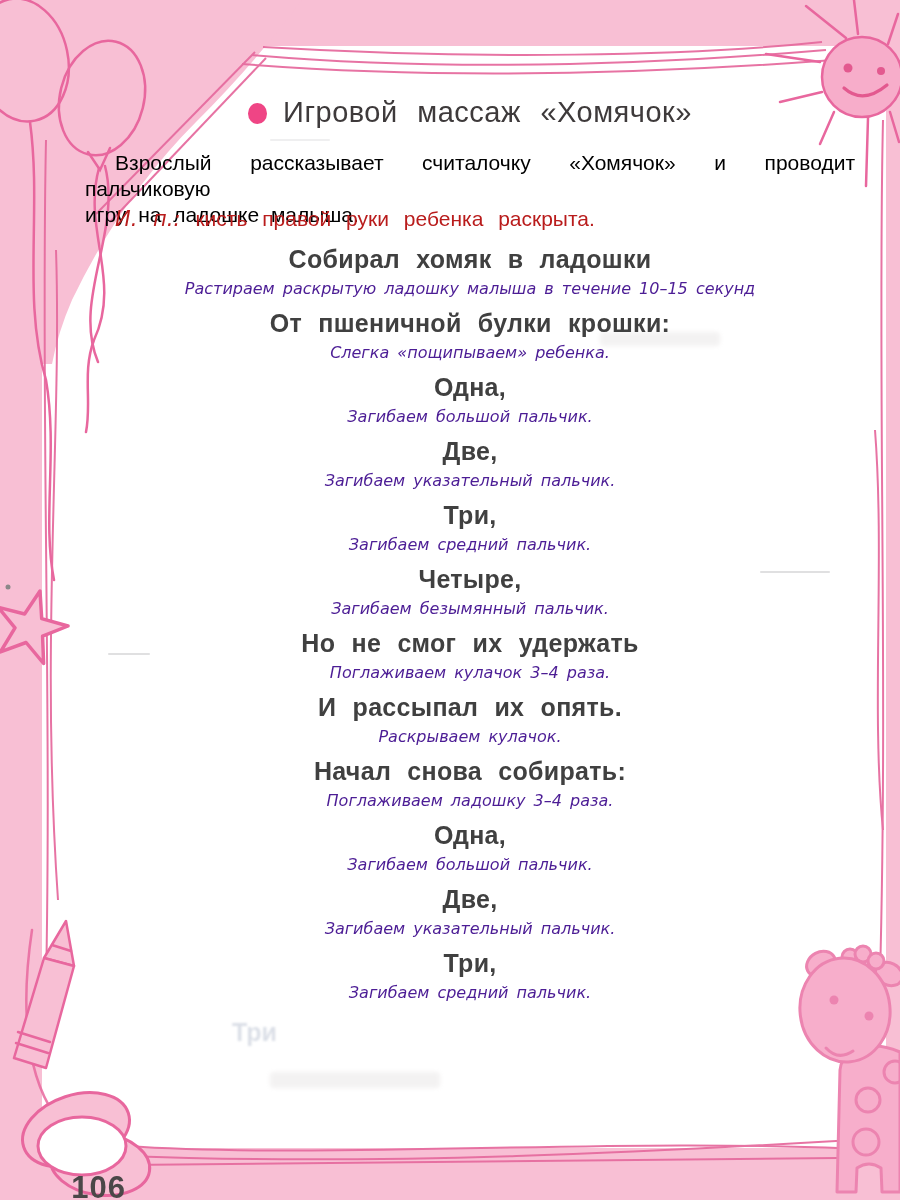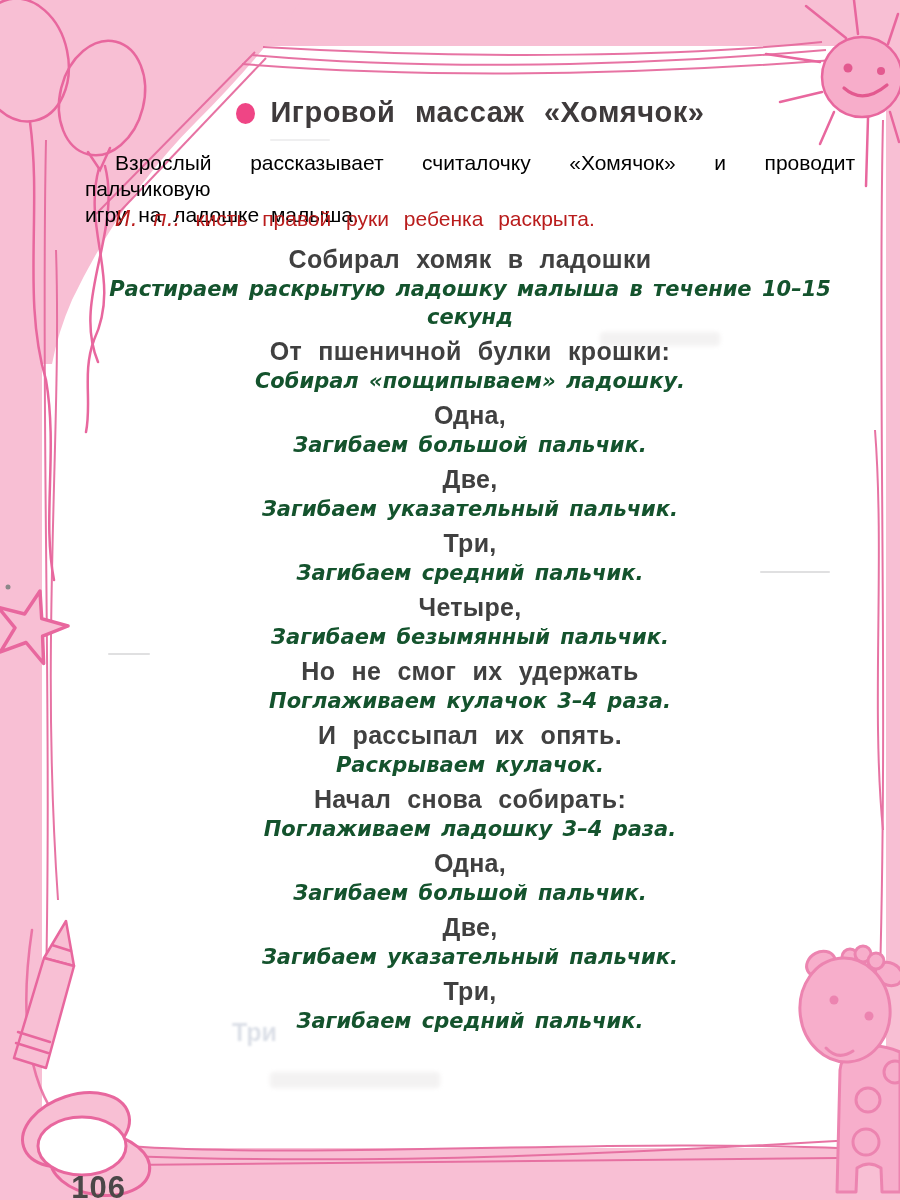--- a/index.html
+++ b/index.html
@@ -13,42 +13,42 @@
 
   .title-row{
     position:absolute;left:0;top:96px;width:100%;
     text-align:center;white-space:nowrap;
   }
   .title-bullet{
     display:inline-block;width:19px;height:21px;border-radius:50%;
     background:#ef4585;vertical-align:-2px;margin-right:16px;
   }
   .title-text{
-    font-size:29px;font-weight:bold;color:#3e3a3b;
+    font-size:29px;font-weight:normal;color:#3e3a3b;
     letter-spacing:0.5px;word-spacing:11px;margin-top:16px;
   }
 
   .intro{position:absolute;left:0;top:150px;width:770px;color:#000000;
     font-size:21px;line-height:26px;word-spacing:6px;}
   .intro-line1{text-align:justify;text-align-last:justify;text-indent:30px;}
   .intro-line2{text-align:left;}
 
   .ip-line{position:absolute;left:0;top:206px;width:770px;color:#b91c1c;
     font-size:21px;line-height:26px;word-spacing:9px;text-indent:30px;}
   .ip-label{font-style:italic;font-family:"DejaVu Sans", sans-serif;}
 
   .verse{position:absolute;left:0;top:244px;width:770px;text-align:center;}
   .verse-item{margin-bottom:5px;}
   .verse-line{
     font-size:25px;font-weight:bold;color:#404040;line-height:31px;
     word-spacing:9px;letter-spacing:0.3px;
   }
   .verse-action{
     font-family:"DejaVu Sans", sans-serif;font-style:italic;
-    font-size:21px;color:#14532d;line-height:28px;word-spacing:3px;font-weight:bold;
+    font-size:16px;color:#4c1d95;line-height:28px;word-spacing:3px;
   }
 
   .page-number{
     position:absolute;left:38px;top:1130px;width:88px;z-index:3;
     text-align:right;font-size:31px;font-weight:bold;color:#4b4748;
     letter-spacing:1px;
     margin-top:40px;
   }
 
   .ghost{
@@ -174,21 +174,21 @@
     <span>кисть правой руки ребенка раскрыта.</span>
   </div>
 
   <div class="verse">
     <div class="verse-item">
       <div class="verse-line">Собирал хомяк в ладошки</div>
       <div class="verse-action">Растираем раскрытую ладошку малыша в течение 10–15 секунд</div>
     </div>
     <div class="verse-item">
       <div class="verse-line">От пшеничной булки крошки:</div>
-      <div class="verse-action">Собирал «пощипываем» ладошку.</div>
+      <div class="verse-action">Слегка «пощипываем» ребенка.</div>
     </div>
     <div class="verse-item">
       <div class="verse-line">Одна,</div>
       <div class="verse-action">Загибаем большой пальчик.</div>
     </div>
     <div class="verse-item">
       <div class="verse-line">Две,</div>
       <div class="verse-action">Загибаем указательный пальчик.</div>
     </div>
     <div class="verse-item">

